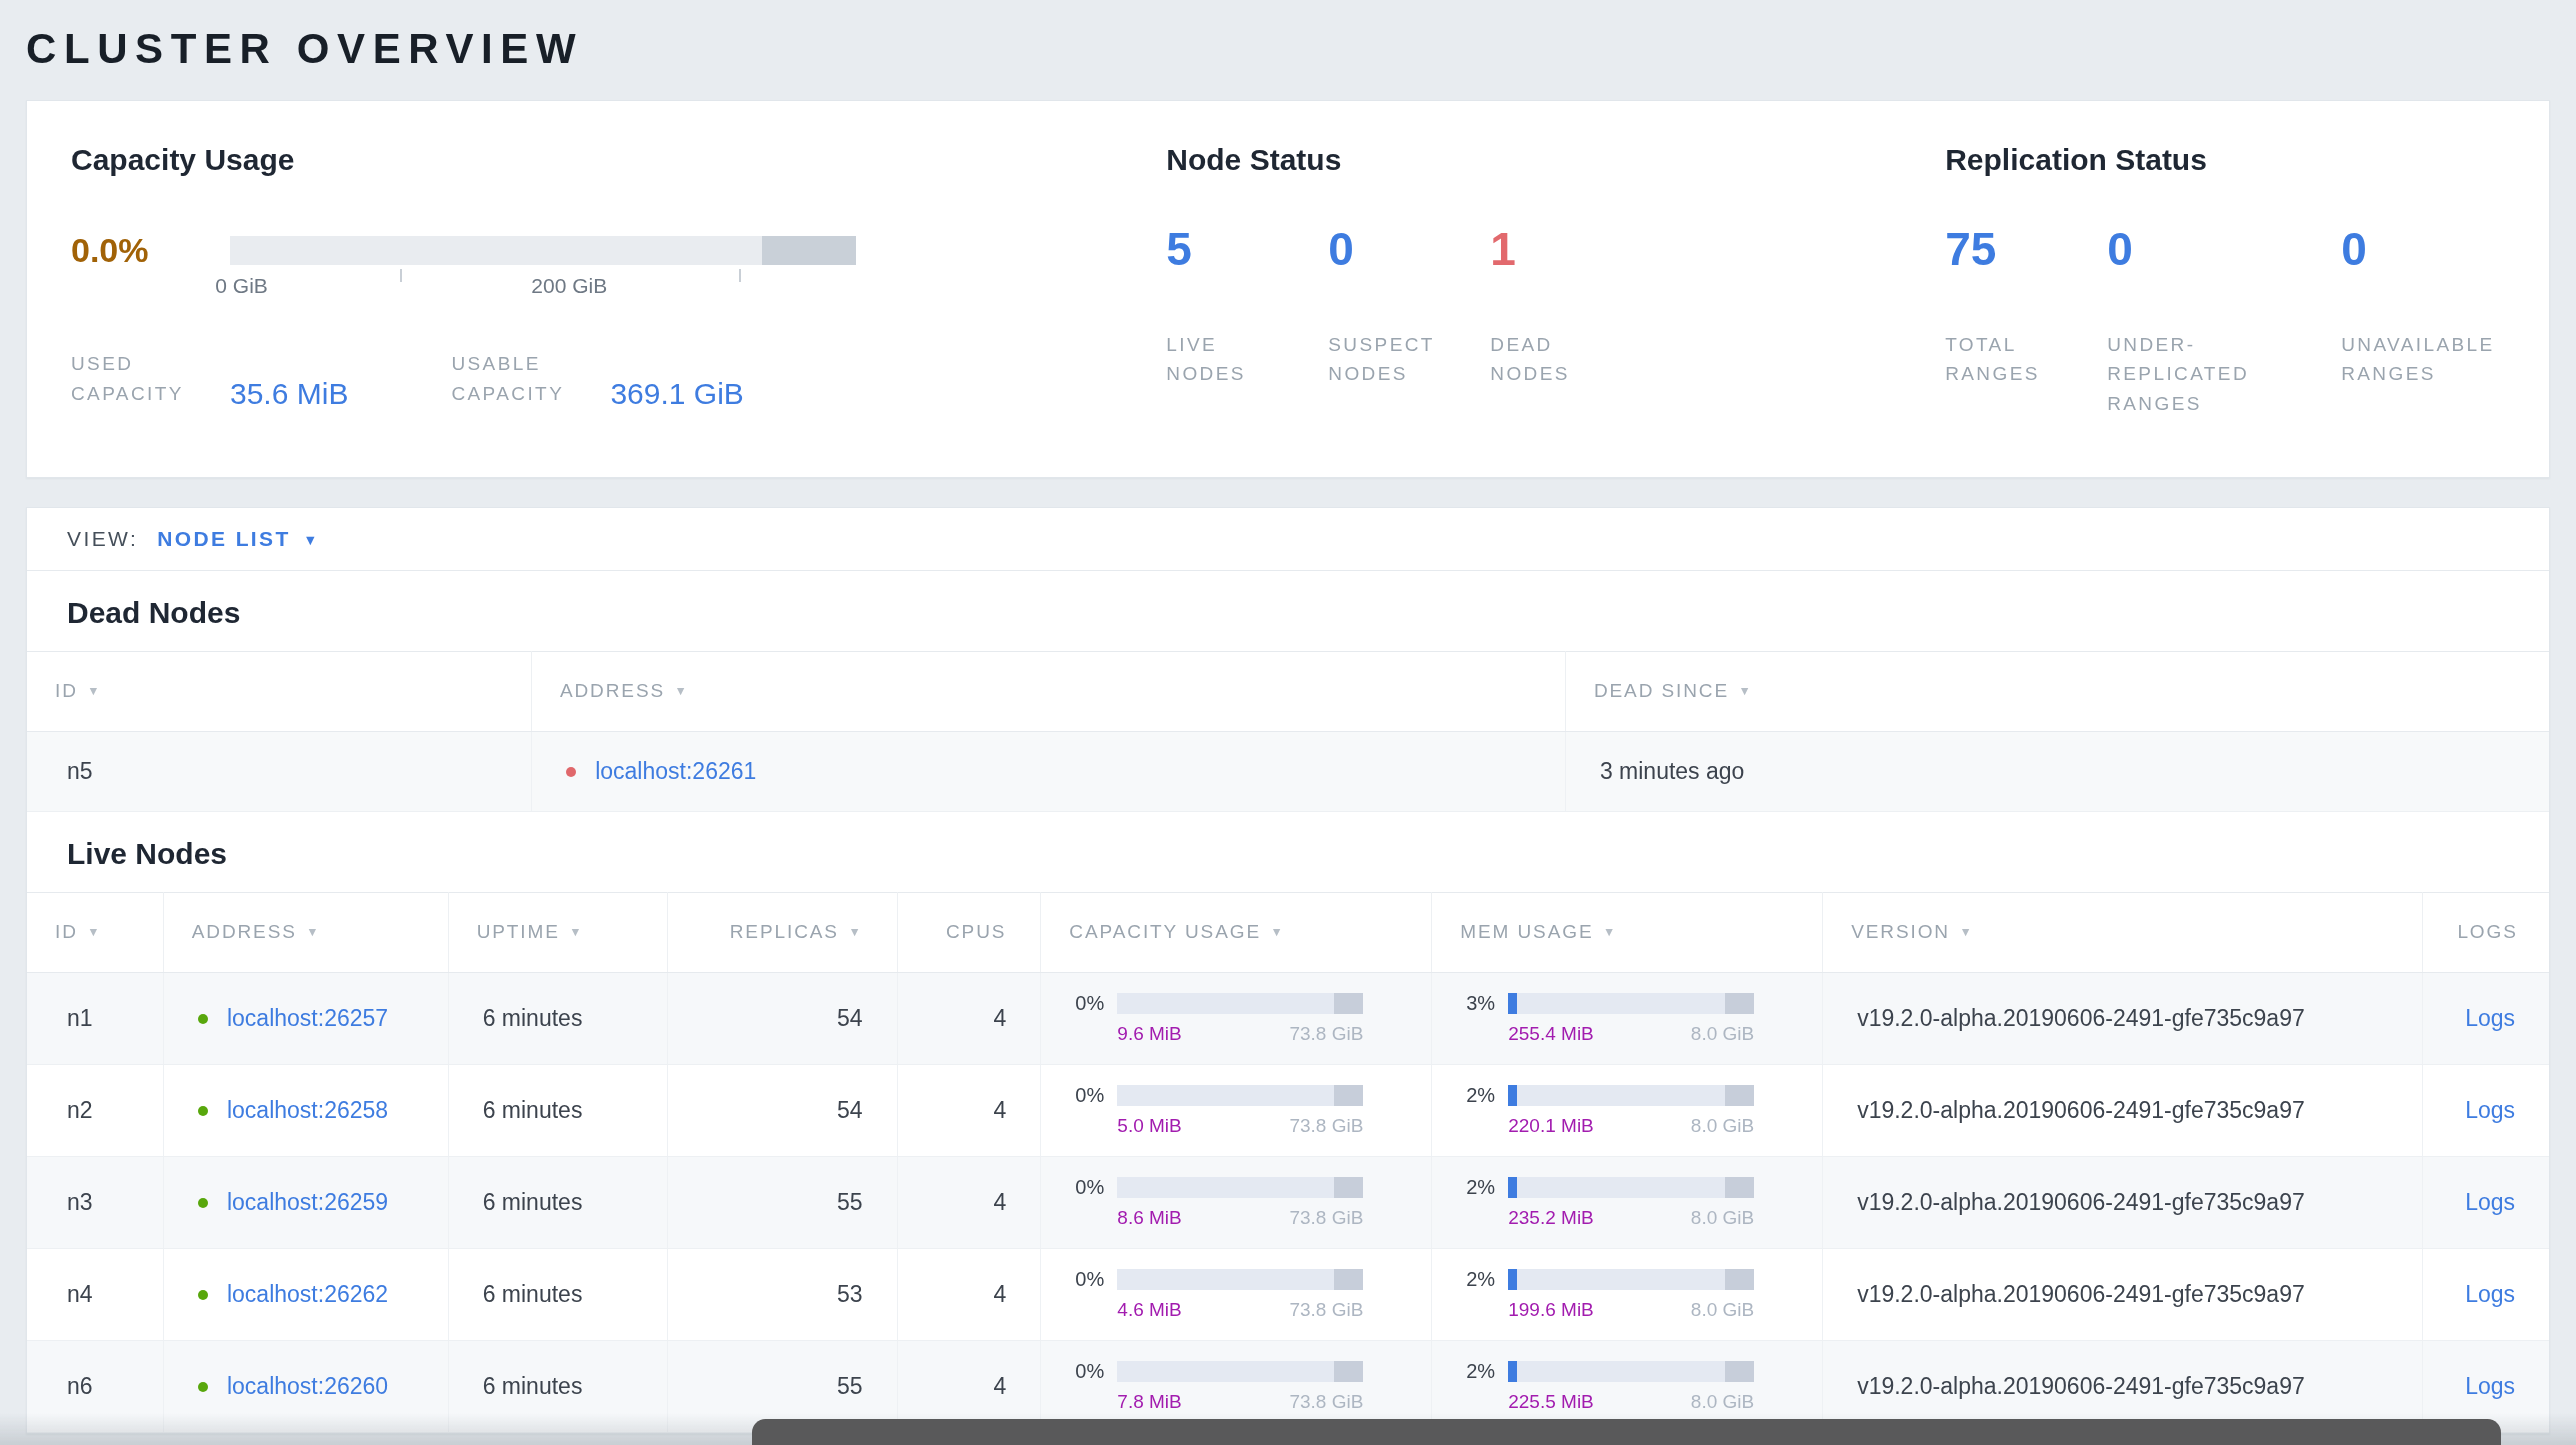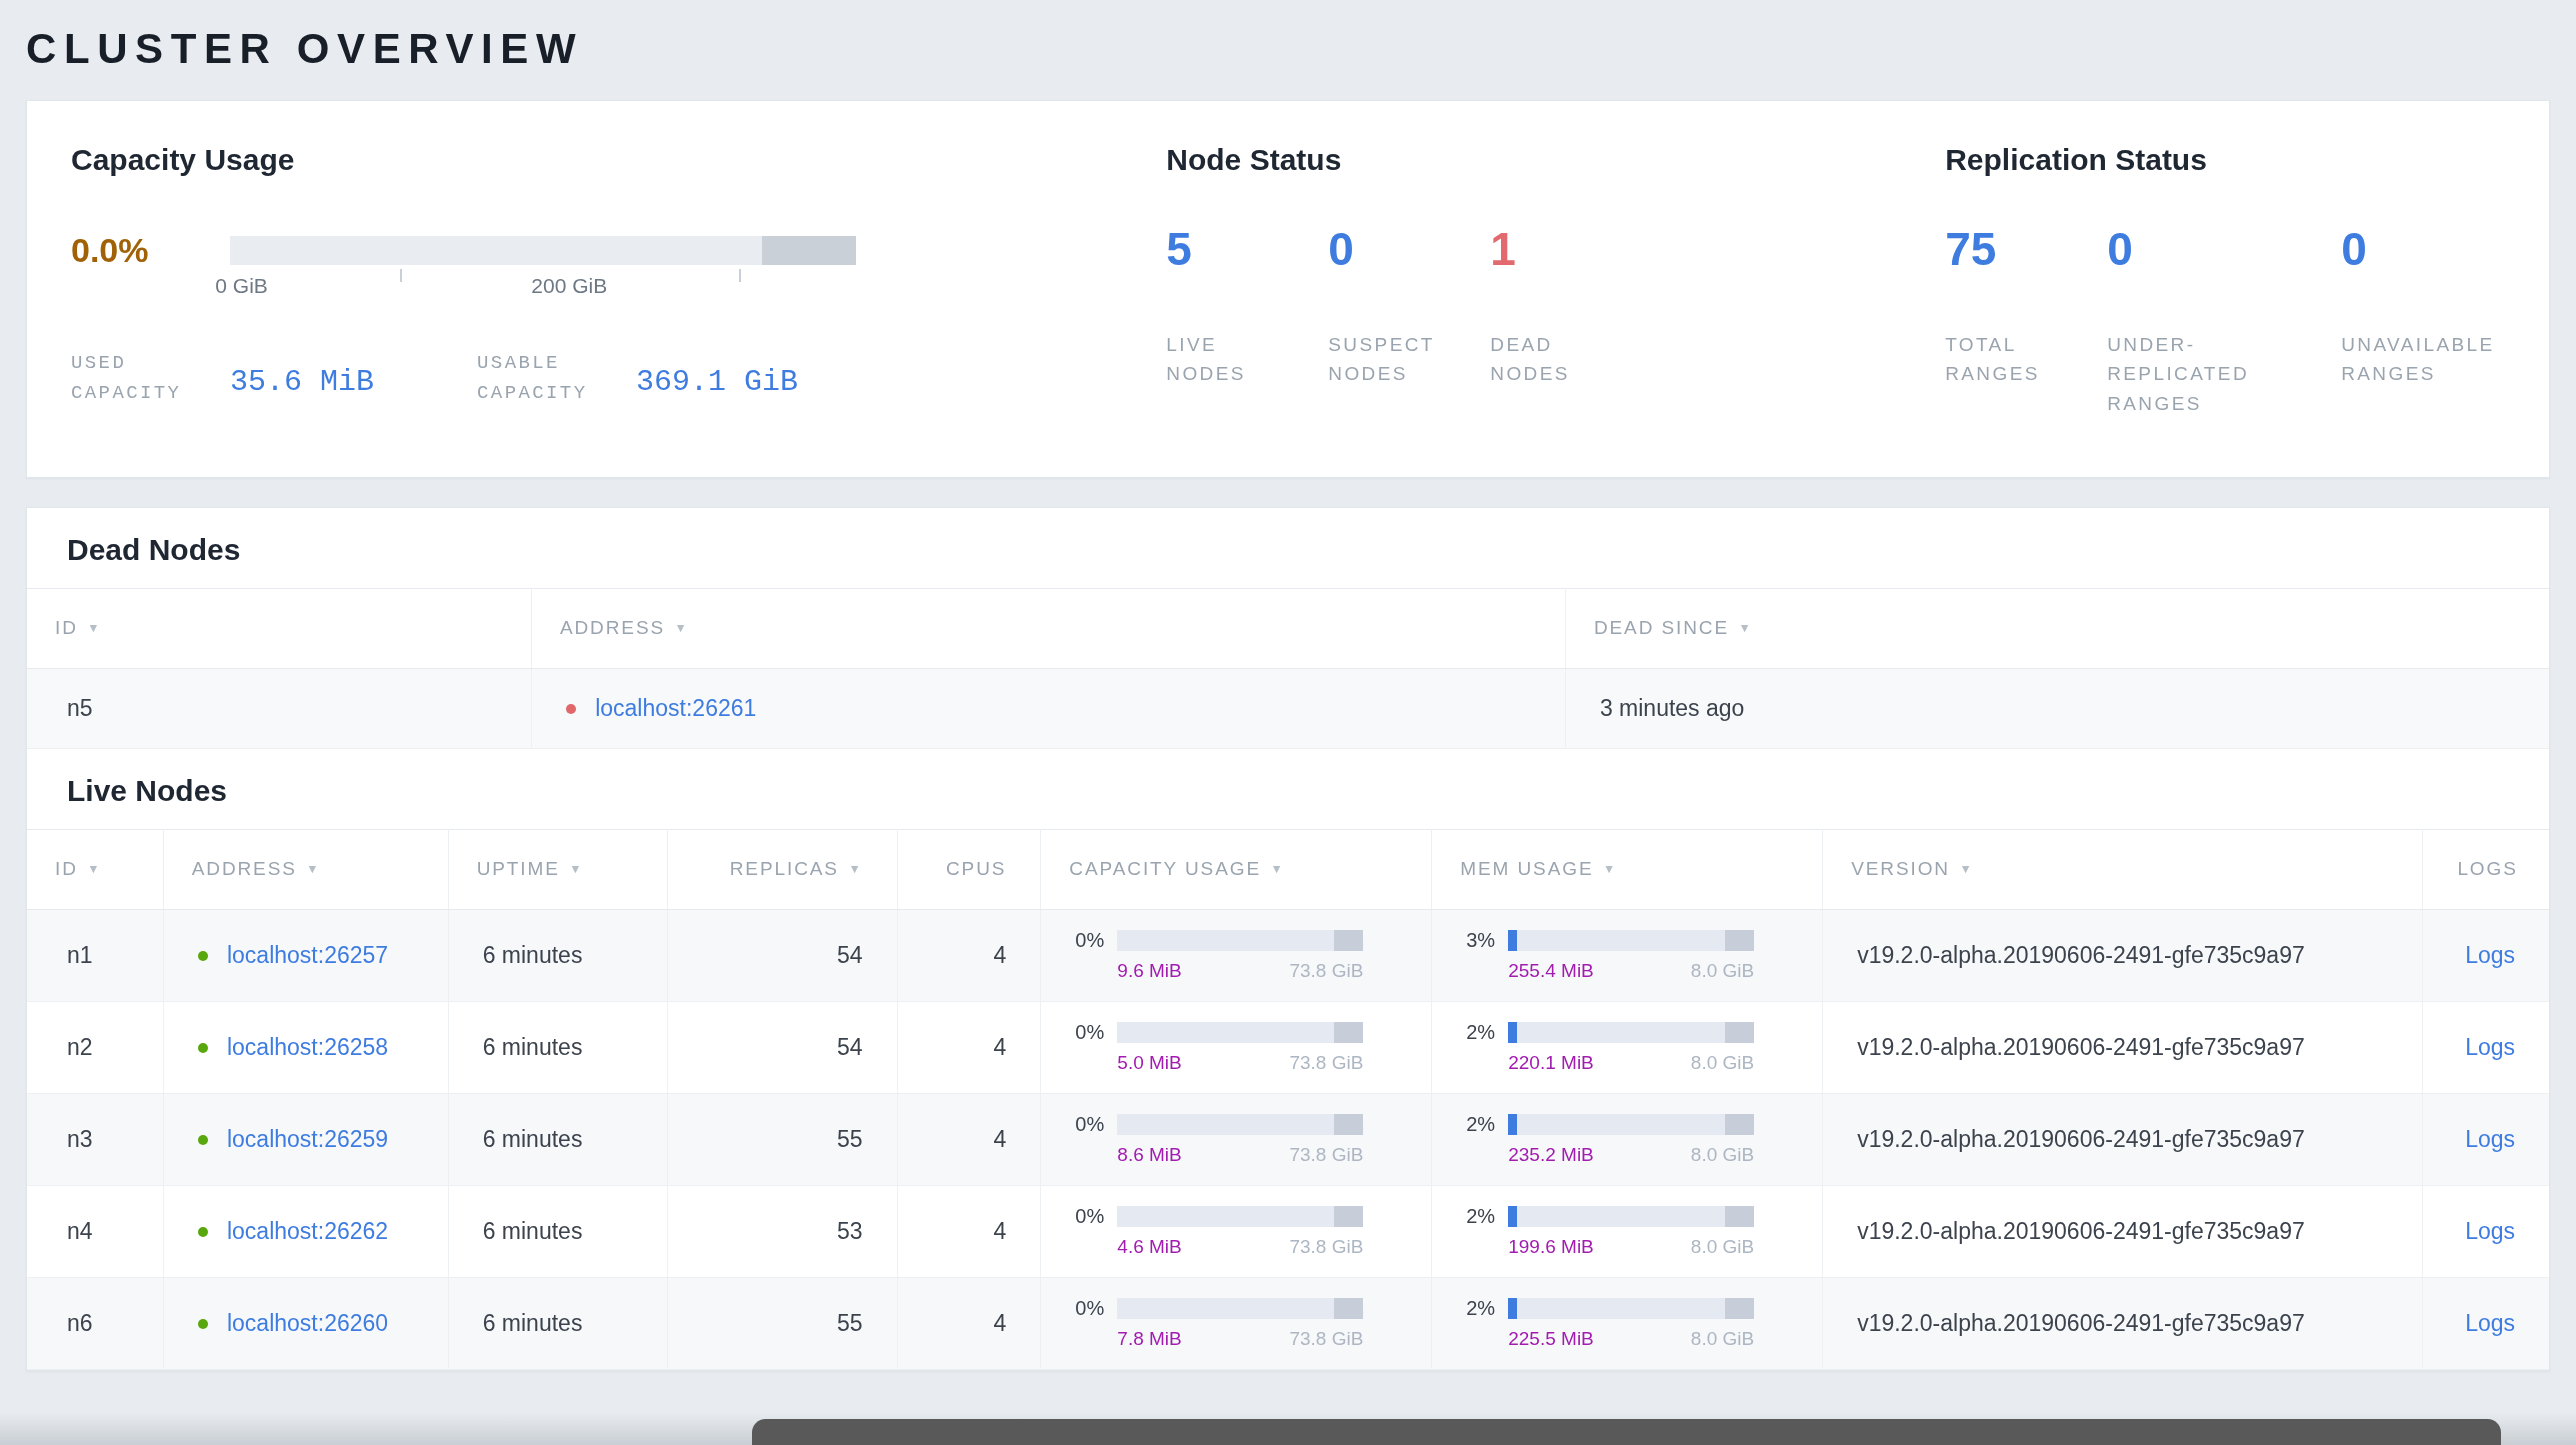--- a/index.html
+++ b/index.html
@@ -44,21 +44,21 @@
   .cap-bar-seg { position: absolute; right: 0; top: 0; height: 100%; width: 15%; background: #c9d0d8; }
   .cap-ticks { position: relative; height: 32px; }
   .cap-tick-line { position: absolute; top: 3.8px; width: 1.9px; height: 12.4px; background: #c9cfd6; }
   .cap-tick-label { position: absolute; top: 9px; font-size: 21px; color: #6e7884; white-space: nowrap; }
   .tl-0 { left: 0; transform: translateX(-28%); }
   .tline-1 { left: 27.1%; }
   .tl-200 { left: 54.2%; transform: translateX(-50%); }
   .tline-3 { left: 81.3%; }
 
   .cap-stats { display: flex; margin-top: 52px; }
-  .cap-stat { display: flex; align-items: center; font-family: Liberation Mono, monospace; }
+  .cap-stat { display: flex; align-items: flex-end; }
   .cap-stat + .cap-stat { margin-left: 103px; }
   .cap-stat-label { width: 159px; font-size: 19px; letter-spacing: 2.4px; line-height: 1.55; color: #9aa4ae; }
   .cap-stat-value { font-size: 30px; font-weight: 500; color: #3e7ce0; position: relative; top: 2.9px; white-space: nowrap; }
 
   .metric-row { display: flex; }
   .metric { margin-right: 53px; min-width: 109px; }
   .metric.m-wide { min-width: 181px; }
   .metric-value { display: block; font-size: 46px; font-weight: 600; line-height: 48px; color: #3e7ce0; }
   .metric-value.red { color: #e2696d; }
   .metric-label { display: block; margin-top: 57px; font-size: 19px; letter-spacing: 2.4px; line-height: 1.55; color: #9aa4ae; }
@@ -191,20 +191,27 @@
           <span class="metric-value" data-interactable="false">0</span>
           <span class="metric-label w160" data-interactable="false">UNAVAILABLE RANGES</span>
         </div>
       </div>
     </div>
 
   </section>
 
   <section class="panel" data-interactable="false">
 
+    <div class="view-bar" data-interactable="false">
+      <span class="view-label" data-interactable="false">VIEW:</span>
+      <span class="view-select" data-interactable="true">
+        <span data-interactable="false">NODE LIST</span>
+        <span class="view-caret" data-interactable="false">▼</span>
+      </span>
+    </div>
 
     <h2 class="table-title" data-interactable="false">Dead Nodes</h2>
 
     <table class="dead-table" data-interactable="false">
       <colgroup>
           <col style="width:20%">
           <col style="width:41%">
           <col style="width:39%">
         </colgroup>
       <thead>

